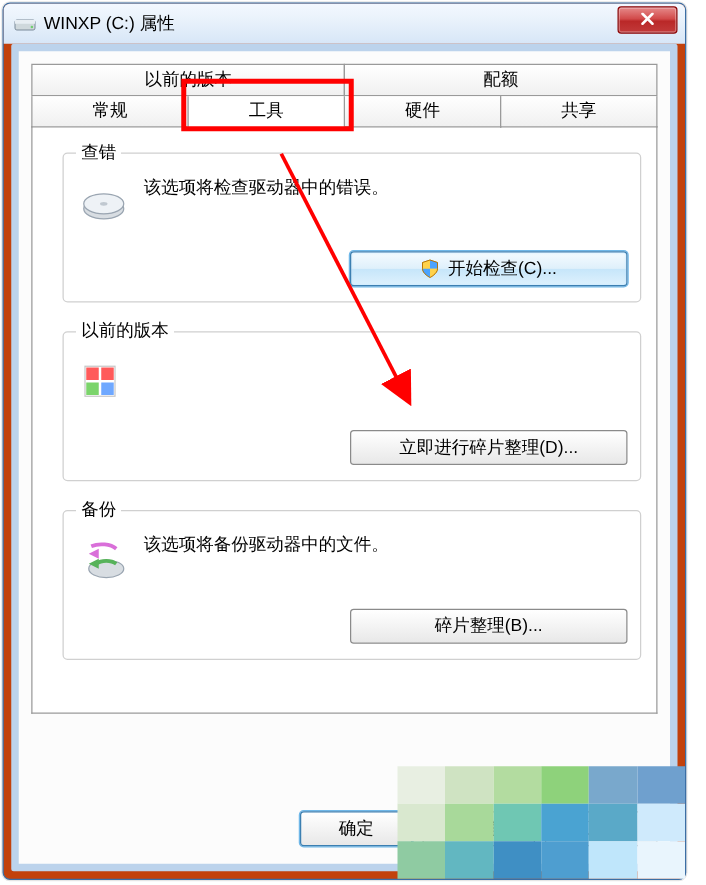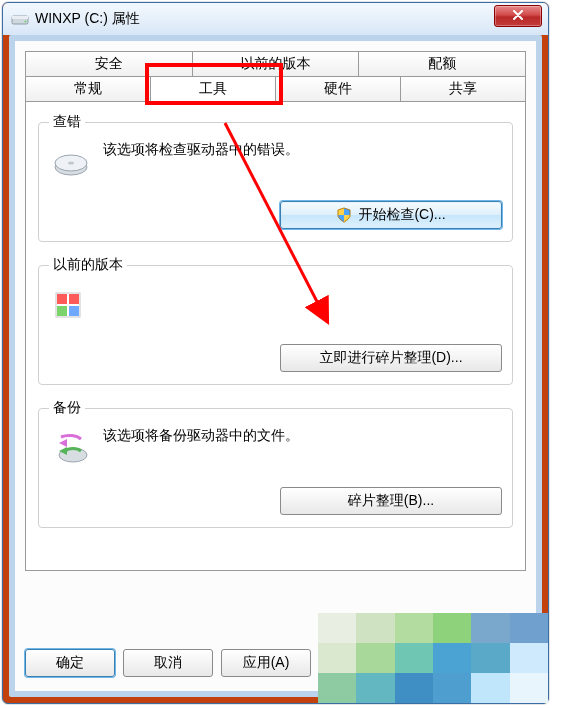--- a/index.html
+++ b/index.html
@@ -89,21 +89,21 @@
     border-bottom-color: #ffffff;
     z-index: 2;
   }
   .tab-row1 .tab { border-bottom: 1px solid #9a9a9a; }
   .tab-body {
     border: 1px solid #9a9a9a;
     border-top: none;
     margin-top: -1px;
     background: #ffffff;
     height: 470px;
-    padding: 12px 12px 12px 12px;
+    padding: 12px 12px 12px 24px;
     box-sizing: border-box;
   }
 
   
   .red-highlight {
     position: absolute;
     border: 4px solid #ff0000;
     pointer-events: none;
     z-index: 10;
   }
@@ -159,21 +159,21 @@
   }
   .shield-icon {
     width: 16px; height: 16px; margin-right: 6px;
   }
 
   
   .bottom-buttons {
     position: absolute;
     left: 10px; right: 10px; bottom: 14px;
     display: flex;
-    justify-content: flex-start;
+    justify-content: flex-end;
     gap: 8px;
   }
   .bottom-buttons .dlgbtn {
     width: 88px;
     height: 26px;
     border: 1px solid #8a8a8a;
     border-radius: 3px;
     background: linear-gradient(to bottom, #ffffff, #e8e8e8);
     font-size: 14px;
     display: inline-flex;
@@ -225,23 +225,20 @@
         </svg>
       </span>
     </div>
   </div>
 
   <div class="client-frame">
 
     <div class="tabs-area" style="position:relative;">
 
       <div class="tab-row tab-row1">
-        <div class="tab">
-            <span>安全</span>
-          </div>
         <div class="tab">
             <span>以前的版本</span>
           </div>
         <div class="tab">
             <span>配额</span>
           </div>
       </div>
 
       <div class="tab-row tab-row2">
         <div class="tab">

